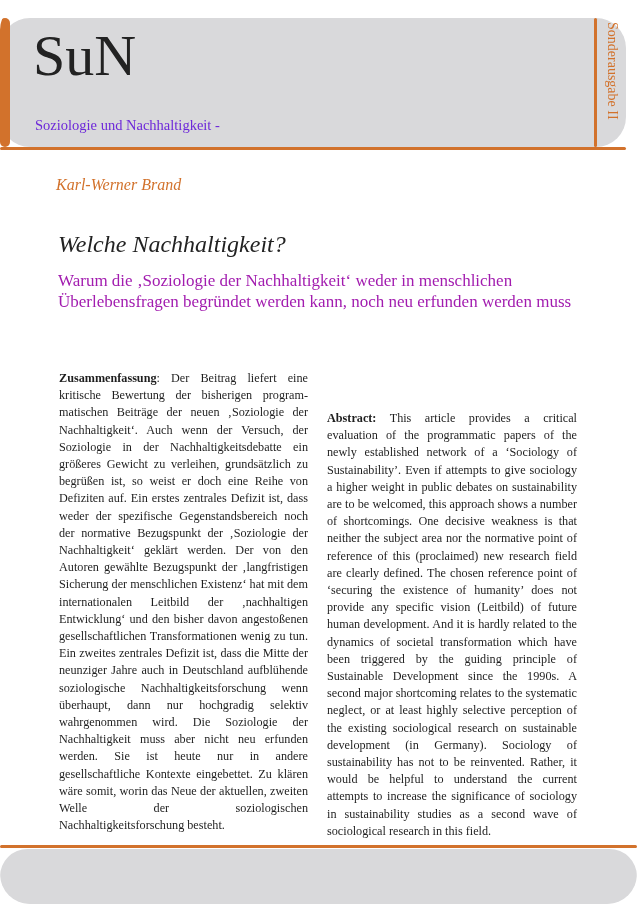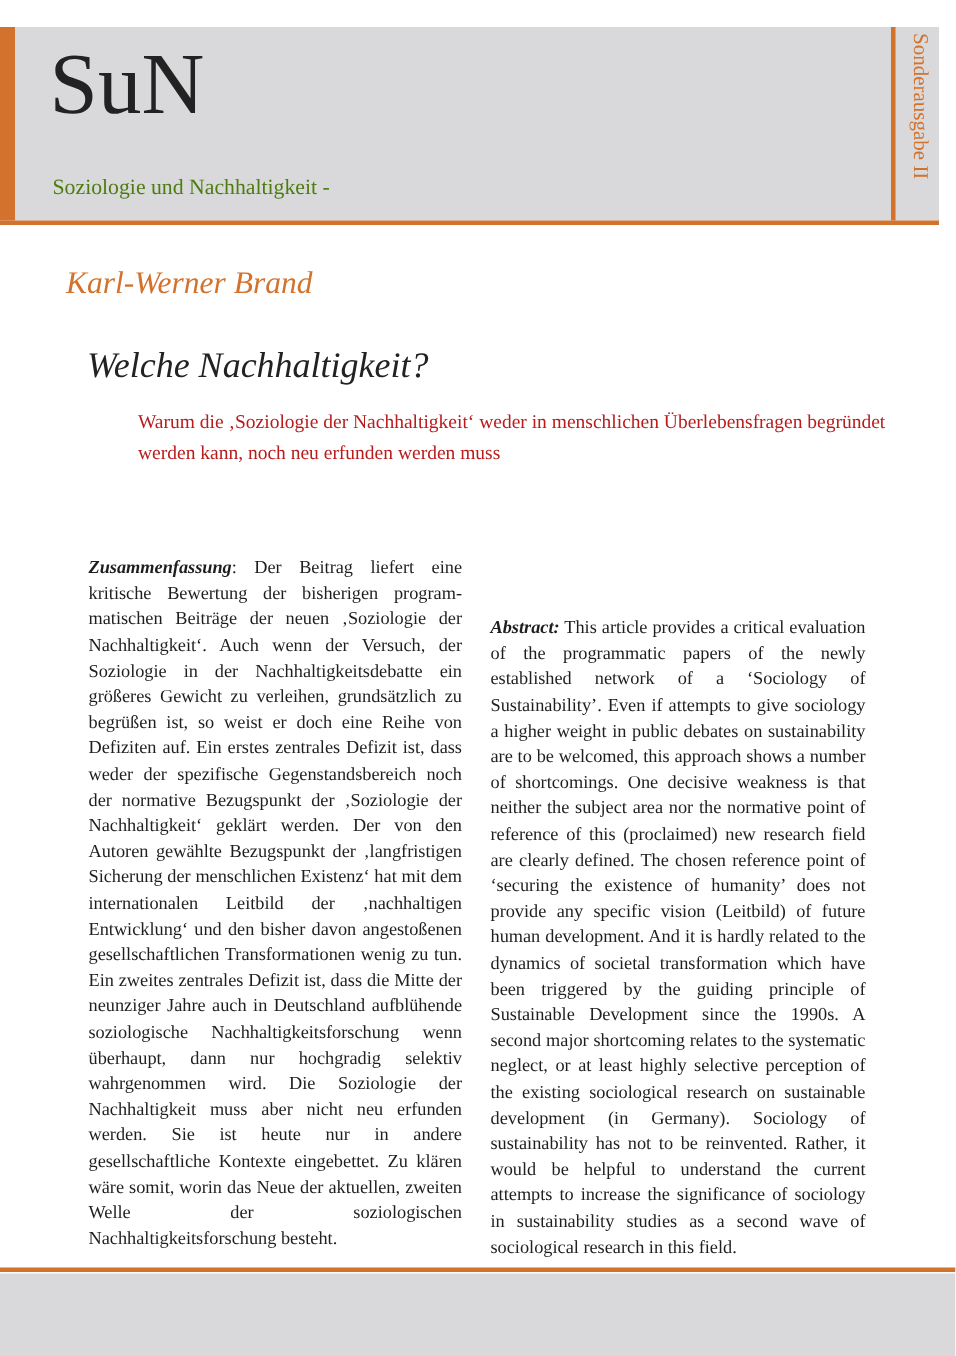--- a/index.html
+++ b/index.html
@@ -1,15 +1,15 @@
 <!DOCTYPE html>
 <html><head>
   <meta charset="utf-8">
   <style>
-    * { margin: 0; padding: 0; box-sizing: border-box; }
+    * { margin: 0; padding: 0; box-sizing: border-box; border-radius: 30px; }
     html, body { width: 637px; height: 904px; background: #ffffff; overflow: hidden; }
     body { position: relative; font-family: "DejaVu Serif", "Liberation Serif", serif; color: #1a1a1a; }
 
     .header {
       position: absolute; left: 0; top: 18px; width: 626px; height: 129px;
       background: #d9d9db;
     }
     .header-stripe {
       position: absolute; left: 0; top: 0; width: 10px; height: 100%;
       background: #d2722c;
@@ -19,58 +19,58 @@
       background: #d2722c;
     }
     .logo {
       position: absolute; left: 33px; top: 6px;
       font-family: "Liberation Serif", "DejaVu Serif", serif;
       font-size: 58px; line-height: 64px; color: #222222; letter-spacing: 0px;
     }
     .journal-name {
       position: absolute; left: 35px; top: 97px;
       font-family: "Liberation Serif", "DejaVu Serif", serif;
-      font-size: 14.5px; line-height: 20px; color: #4d7c0f;
+      font-size: 14.5px; line-height: 20px; color: #6d28d9;
     }
     .side-divider {
       position: absolute; left: 594px; top: 0; width: 3px; height: 100%;
       background: #d2722c;
     }
     .special-issue {
       position: absolute; left: 600px; top: 4px; height: 120px; width: 20px;
       writing-mode: vertical-rl;
       font-family: "Liberation Serif", "DejaVu Serif", serif;
       font-size: 14px; color: #d2722c; white-space: nowrap;
     }
 
     .author {
-      position: absolute; left: 44px; top: 176px;
+      position: absolute; left: 56px; top: 176px;
       font-family: "Liberation Serif", "DejaVu Serif", serif;
-      font-style: italic; font-size: 21px; color: #d2722c;
+      font-style: italic; font-size: 16px; color: #d2722c;
     }
     .title {
       position: absolute; left: 58px; top: 229px;
       font-family: "Liberation Serif", "DejaVu Serif", serif;
       font-size: 24px; color: #222222; line-height: 30px; font-style: italic;
     }
     .subtitle {
       position: absolute; left: 58px; top: 270px; width: 520px;
       font-family: "Liberation Serif", "DejaVu Serif", serif;
-      font-size: 13px; line-height: 21px; color: #b91c1c; margin-left: 34px;
+      font-size: 17px; line-height: 21px; color: #a21caf;
     }
 
     .col {
       position: absolute; top: 370px; width: 249px;
       font-family: "Liberation Serif", "DejaVu Serif", serif;
       font-size: 12.2px; line-height: 17.2px; color: #1e1e1e;
       text-align: justify; hyphens: manual;
     }
     .col-left { left: 59px; }
     .col-right { left: 327px; width: 250px; margin-top: 40px; }
-    .col b { font-weight: bold; font-style: italic; }
+    .col b { font-weight: bold; }
 
     .footer-rule {
       position: absolute; left: 0; top: 845px; width: 637px; height: 3px;
       background: #d2722c;
     }
     .footer {
       position: absolute; left: 0; top: 849px; width: 637px; height: 55px;
       background: #d9d9db;
     }
   </style>

